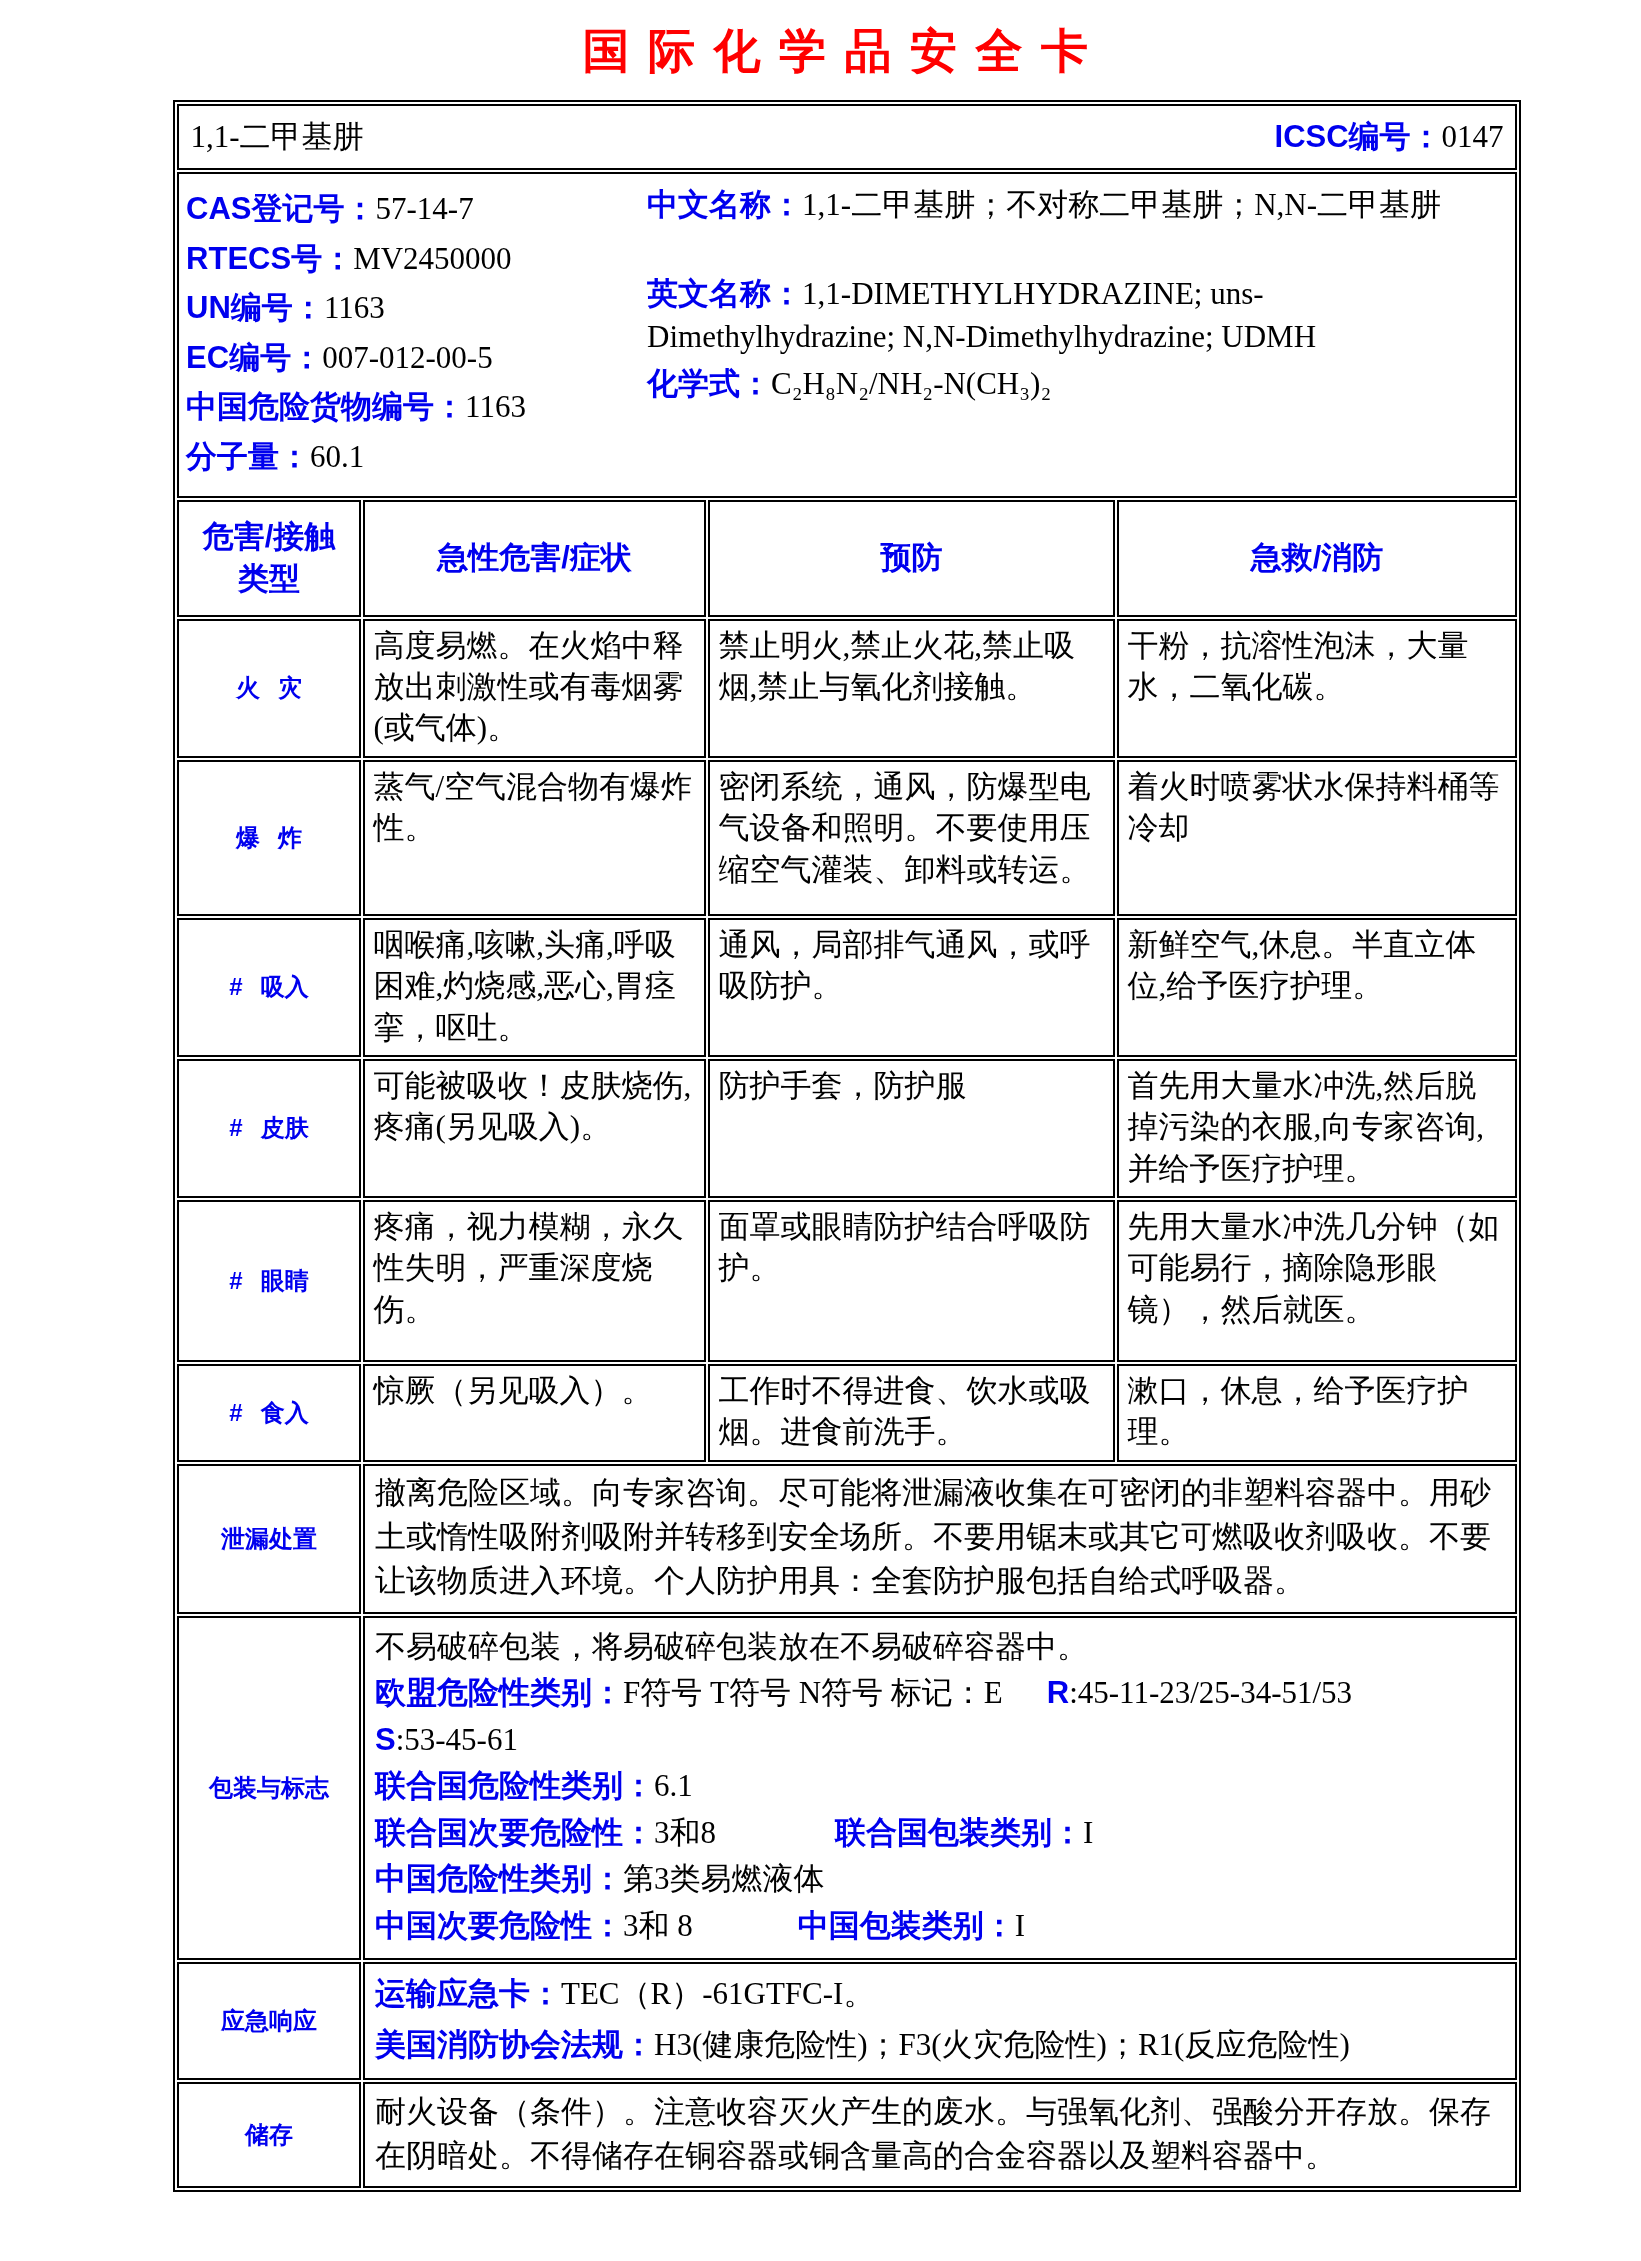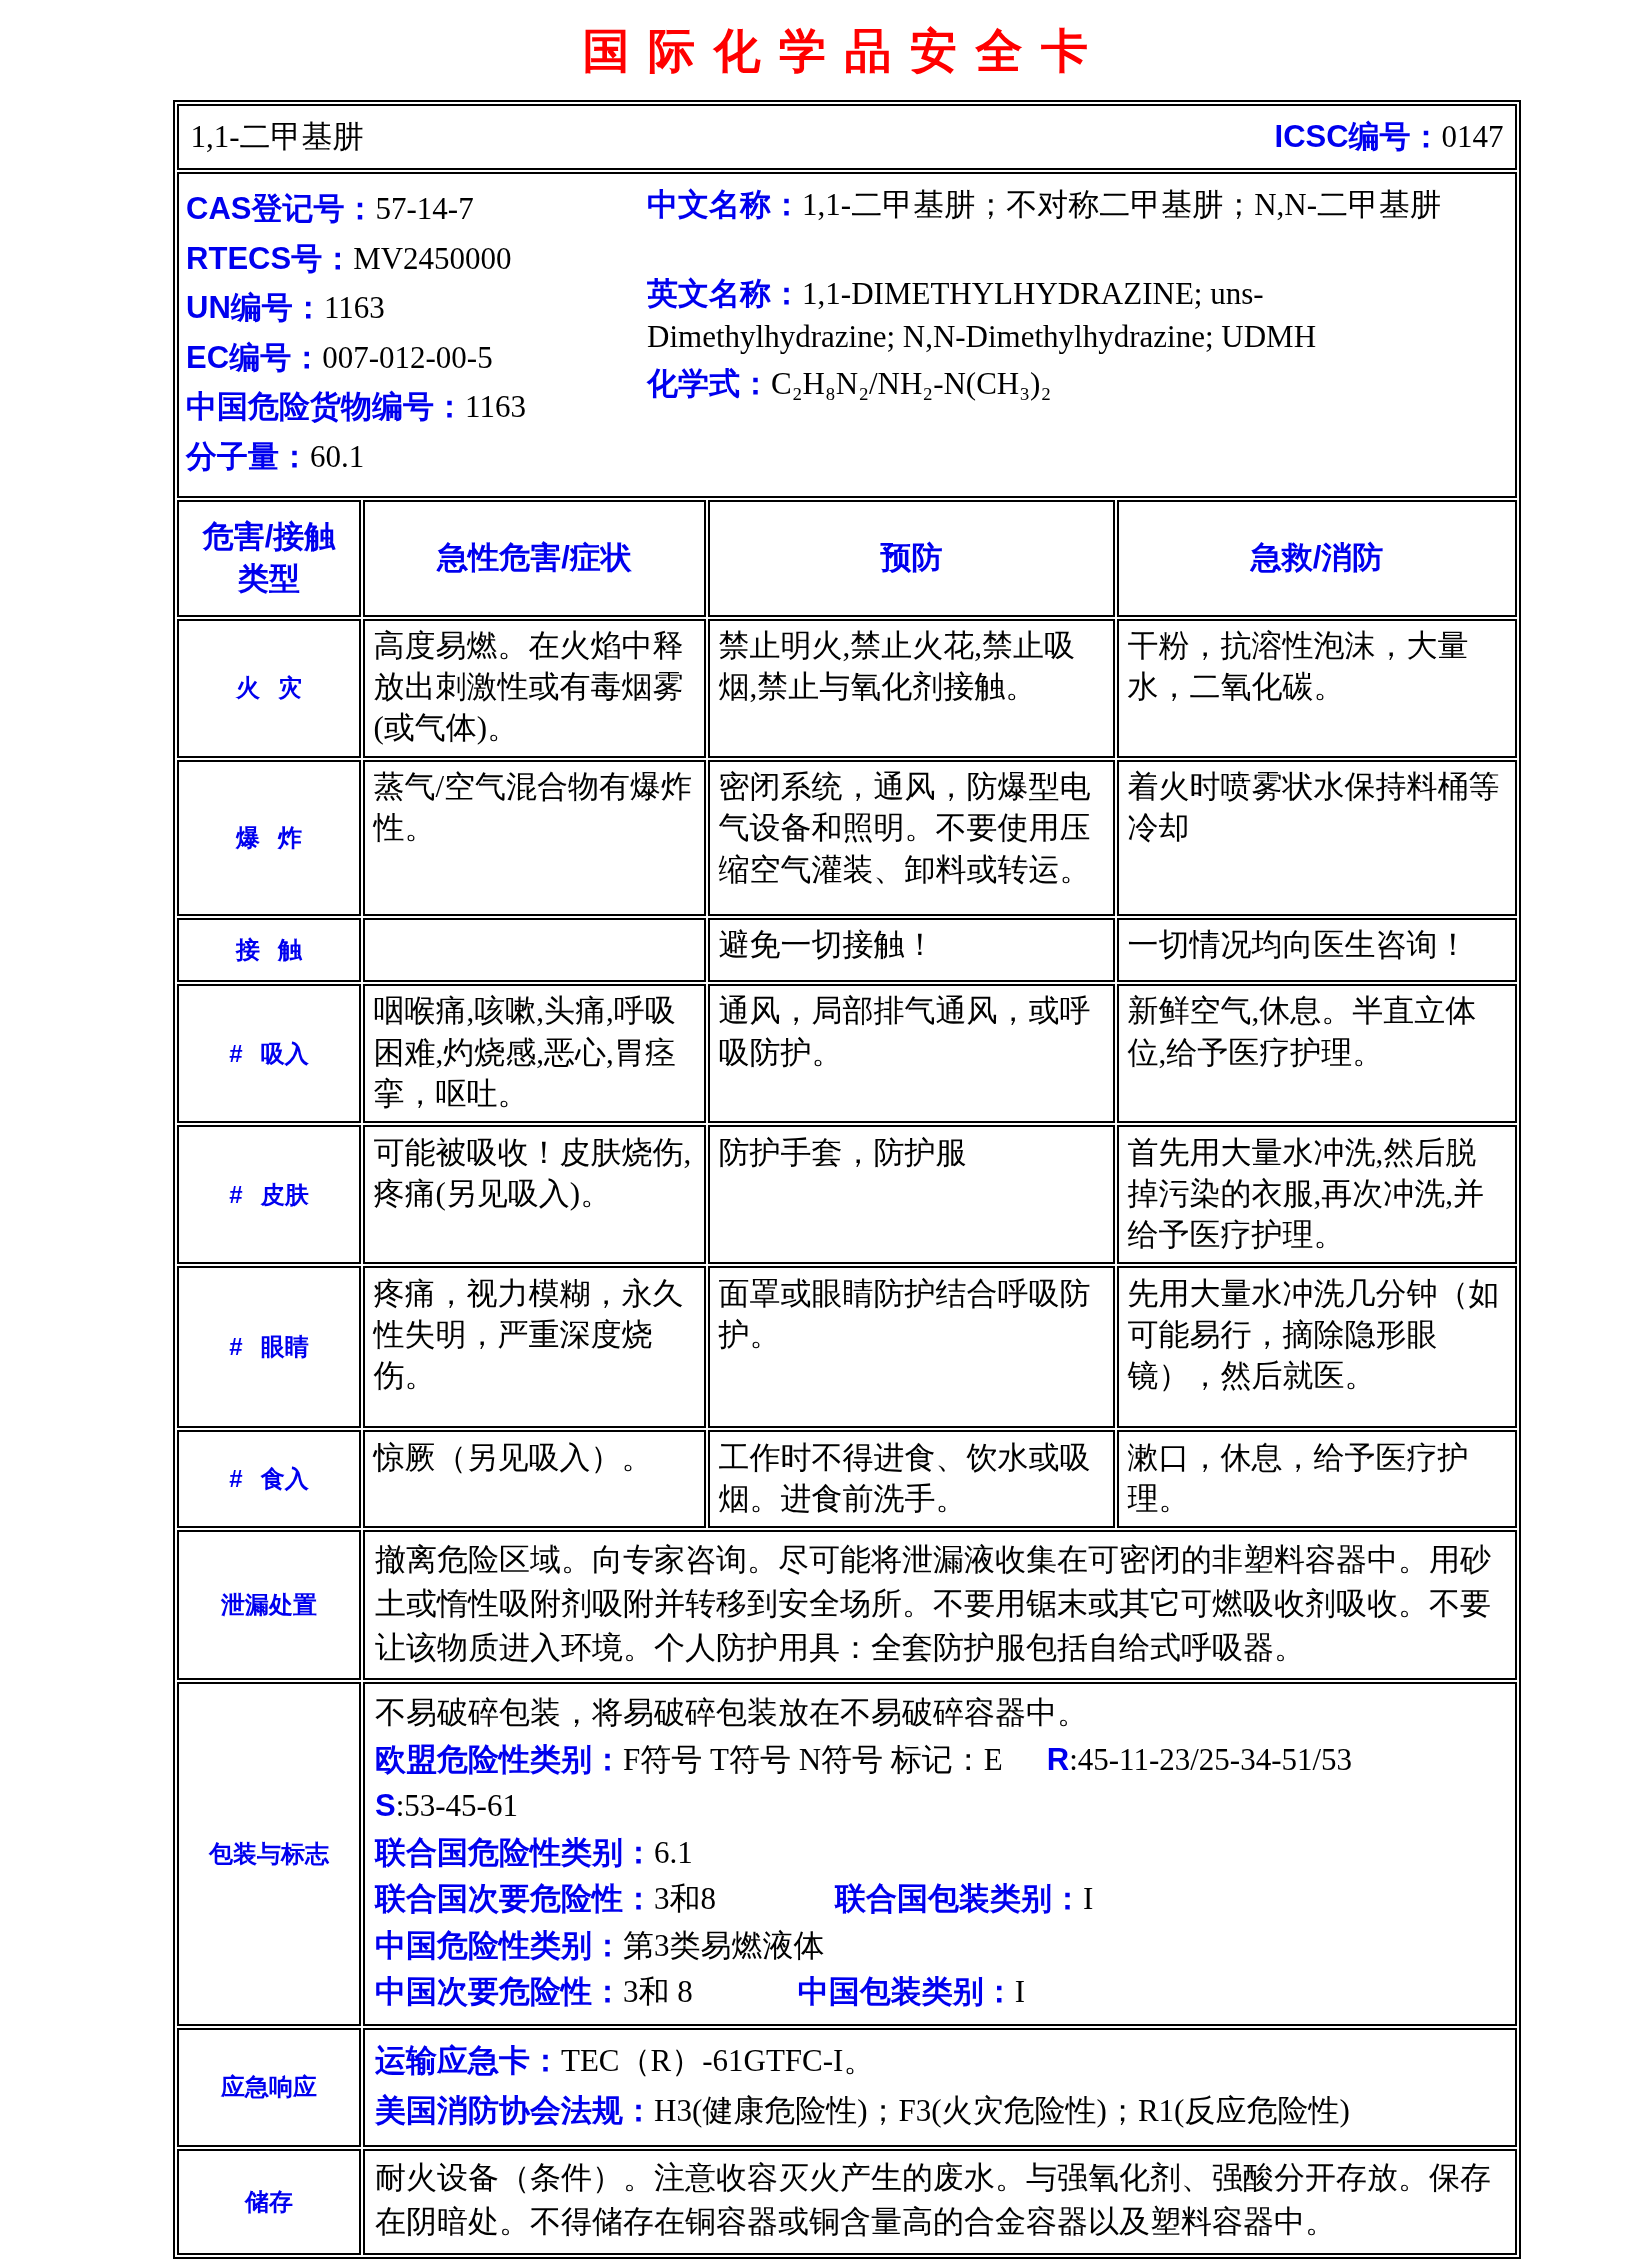--- a/index.html
+++ b/index.html
@@ -170,39 +170,33 @@
     <td class="content">干粉，抗溶性泡沫，大量水，二氧化碳。</td>
   </tr>
 
   <tr class="r-expl">
     <td class="hz-label">爆 炸</td>
     <td class="content">蒸气/空气混合物有爆炸性。</td>
     <td class="content">密闭系统，通风，防爆型电气设备和照明。不要使用压缩空气灌装、卸料或转运。</td>
     <td class="content">着火时喷雾状水保持料桶等冷却</td>
   </tr>
 
-  <tr class="r-contact">
-    <td class="hz-label">接 触</td>
-    <td class="content"></td>
-    <td class="content">避免一切接触！</td>
-    <td class="content">一切情况均向医生咨询！</td>
-  </tr>
 
   <tr class="r-inhale">
     <td class="hz-label"># 吸入</td>
     <td class="content">咽喉痛,咳嗽,头痛,呼吸困难,灼烧感,恶心,胃痉挛，呕吐。</td>
     <td class="content">通风，局部排气通风，或呼吸防护。</td>
     <td class="content">新鲜空气,休息。半直立体位,给予医疗护理。</td>
   </tr>
 
   <tr class="r-skin">
     <td class="hz-label"># 皮肤</td>
     <td class="content">可能被吸收！皮肤烧伤,疼痛(另见吸入)。</td>
     <td class="content">防护手套，防护服</td>
-    <td class="content">首先用大量水冲洗,然后脱掉污染的衣服,再次冲洗,并给予医疗护理。</td>
+    <td class="content">首先用大量水冲洗,然后脱掉污染的衣服,向专家咨询,并给予医疗护理。</td>
   </tr>
 
   <tr class="r-eyes">
     <td class="hz-label"># 眼睛</td>
     <td class="content">疼痛，视力模糊，永久性失明，严重深度烧伤。</td>
     <td class="content">面罩或眼睛防护结合呼吸防护。</td>
     <td class="content">先用大量水冲洗几分钟（如可能易行，摘除隐形眼镜），然后就医。</td>
   </tr>
 
   <tr class="r-ingest">

